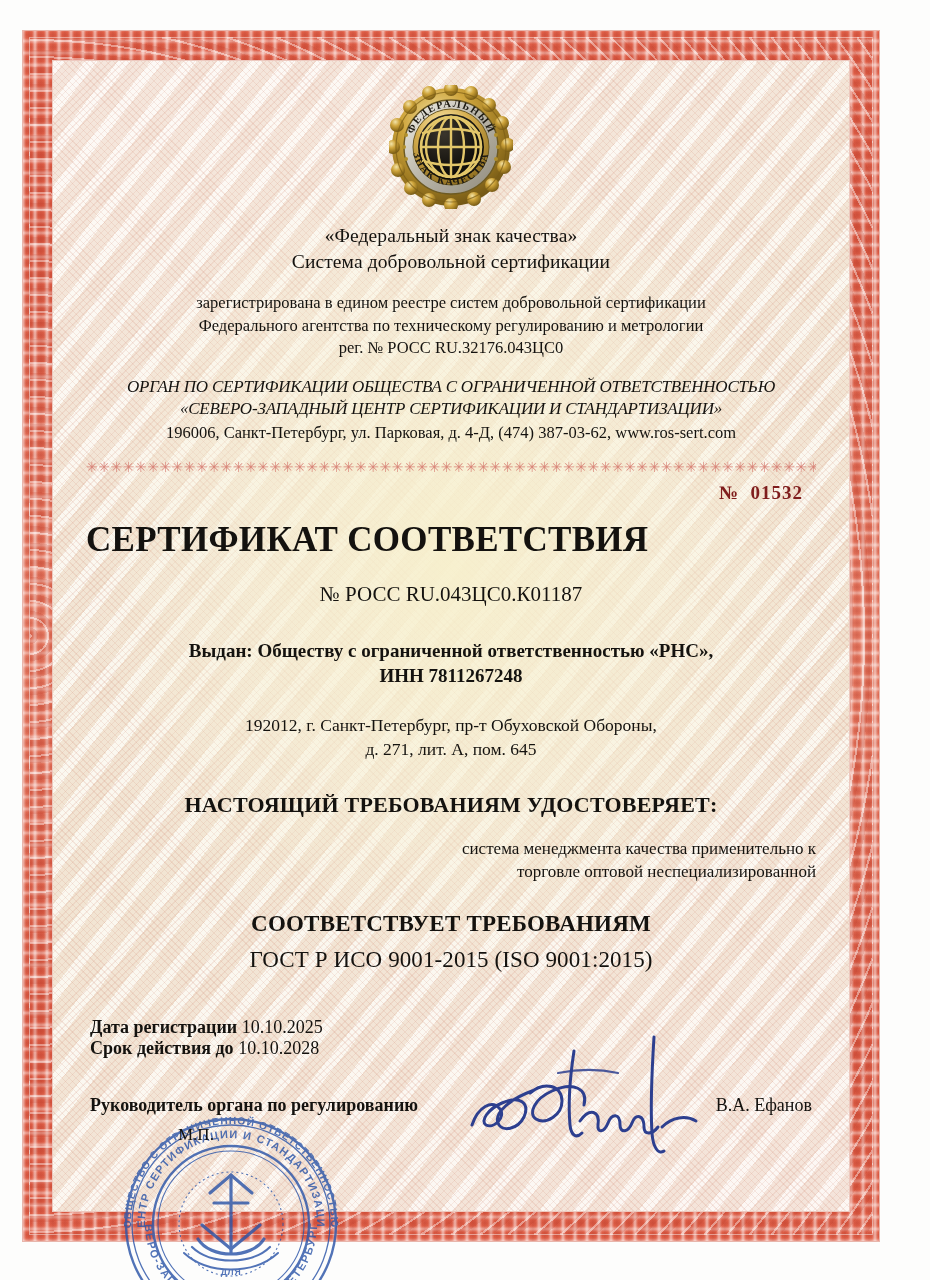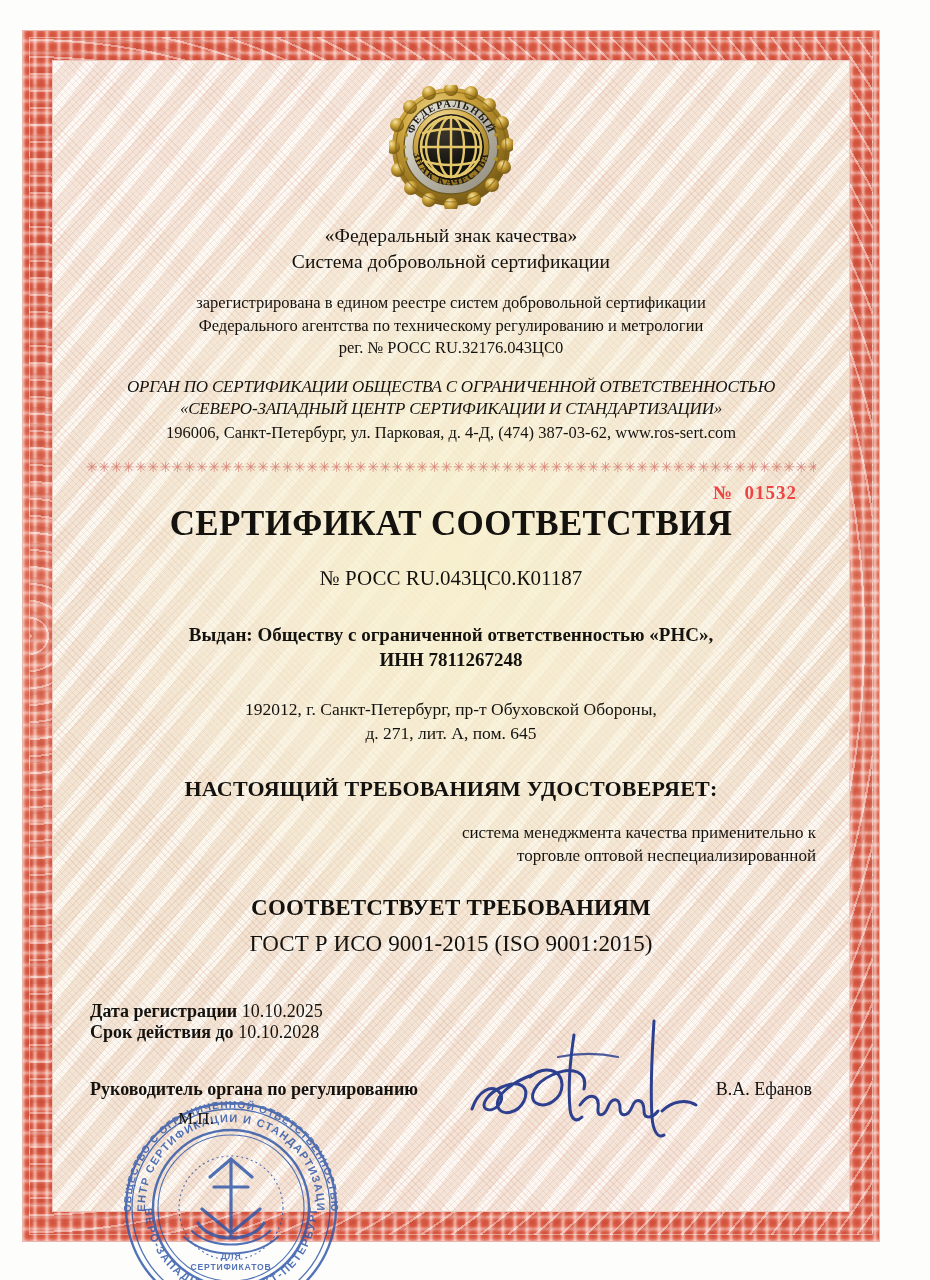--- a/index.html
+++ b/index.html
@@ -174,31 +174,32 @@
     font-family: "DejaVu Sans", sans-serif;
     opacity: 0.85;
   }
 
   
   .serial {
     text-align: right;
     margin-top: 8px;
     font-size: 19px;
     font-weight: bold;
-    color: #ef4444;
+    color: #7f1d1d;
     letter-spacing: 1px;
-    padding-right: 19px;
+    padding-right: 13px;
   }
 
   
   .main-title {
-    text-align: center;
+    text-align: left;
     font-size: 35px;
     font-weight: bold;
     letter-spacing: 0.3px;
+    margin-top: 16px;
     white-space: nowrap;
   }
   .cert-number {
     text-align: center;
     font-size: 21px;
     margin-top: 22px;
   }
 
   
   .issued {

